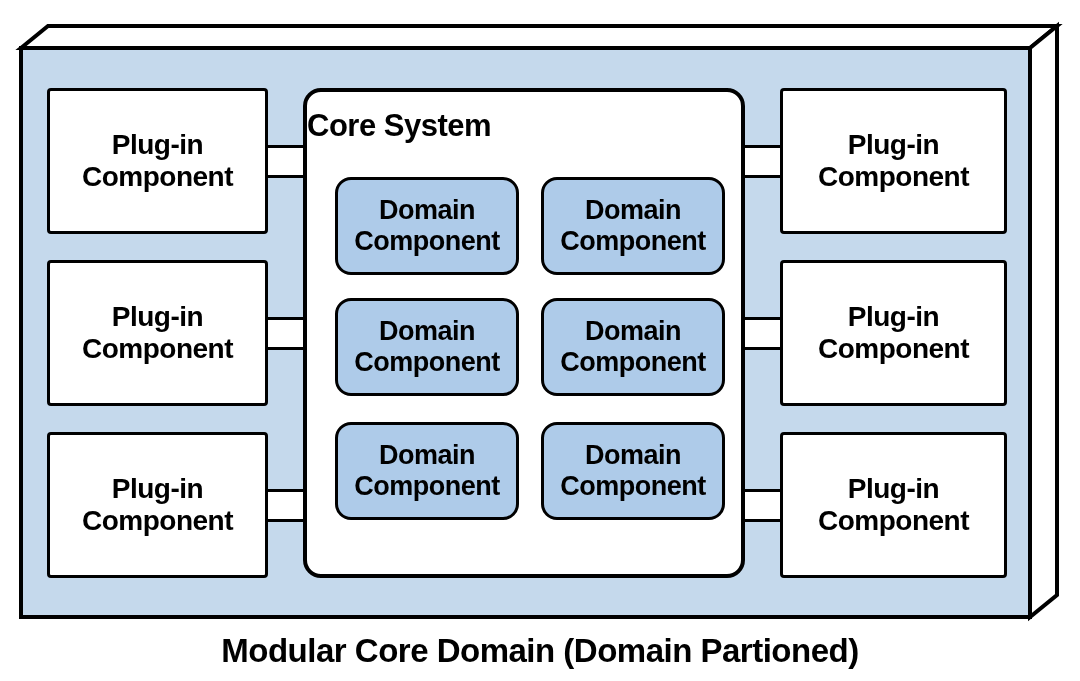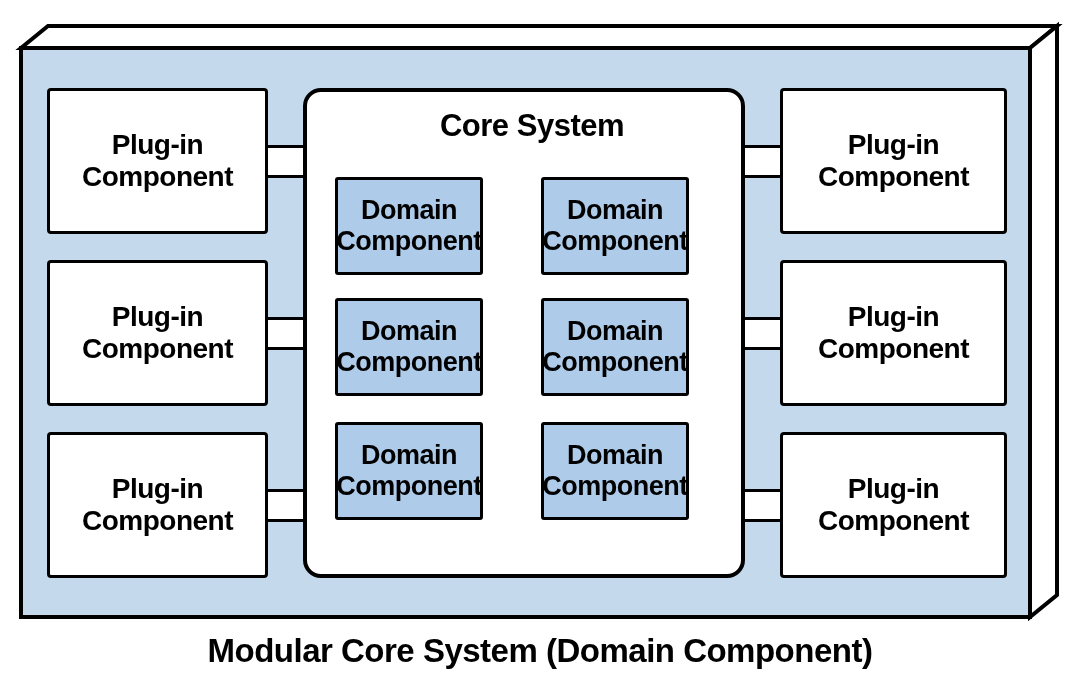--- a/index.html
+++ b/index.html
@@ -60,33 +60,32 @@
     left: 303px;
     top: 88px;
     width: 442px;
     height: 490px;
     border: 4px solid var(--border-color, #000000);
     border-radius: 18px;
     background: var(--component-fill, #ffffff);
   }
   .core-title {
     position: absolute;
-    left: 16px;
+    left: 0;
     right: 0;
     top: 16px;
-    text-align: center;
     font-size: 31px;
     font-weight: bold;
     letter-spacing: -0.5px;
     color: var(--text-color, #000000);
   }
   .domain-box {
-    width: 148px;
+    width: 184px;
     height: 98px;
-    border-radius: 3px;
+    border-radius: 16px;
     background: var(--domain-fill, #aecbe9);
   }
   .domain-col-0 { left: 335px; }
   .domain-col-1 { left: 541px; }
   .domain-row-0 { top: 177px; }
   .domain-row-1 { top: 298px; }
   .domain-row-2 { top: 422px; }
   .label {
     font-size: 28px;
     font-weight: bold;
@@ -188,15 +187,15 @@
   </div>
   <div class="box domain-box domain-col-0 domain-row-2">
     <span class="label">Domain
 Component</span>
   </div>
   <div class="box domain-box domain-col-1 domain-row-2">
     <span class="label">Domain
 Component</span>
   </div>
 
-  <div class="caption">Modular Core System (Domain Component)</div>
+  <div class="caption">Modular Core Domain (Domain Partioned)</div>
 
 </div>
 
 </body></html>

